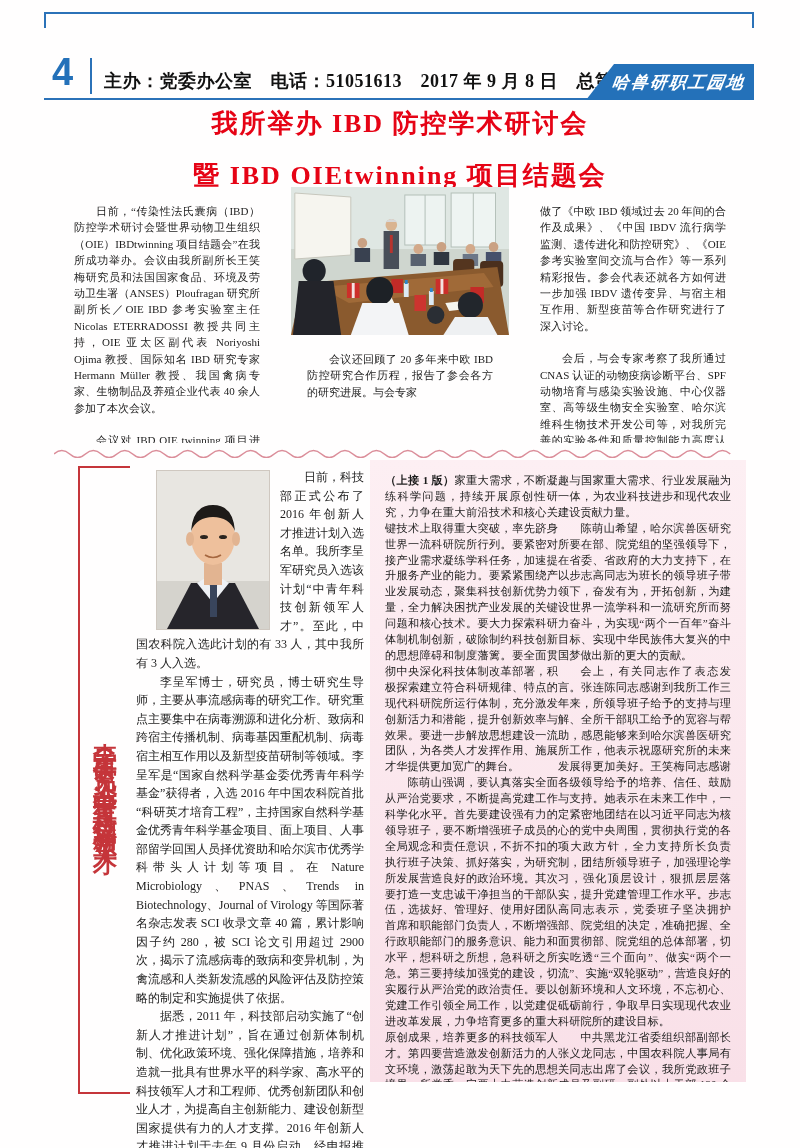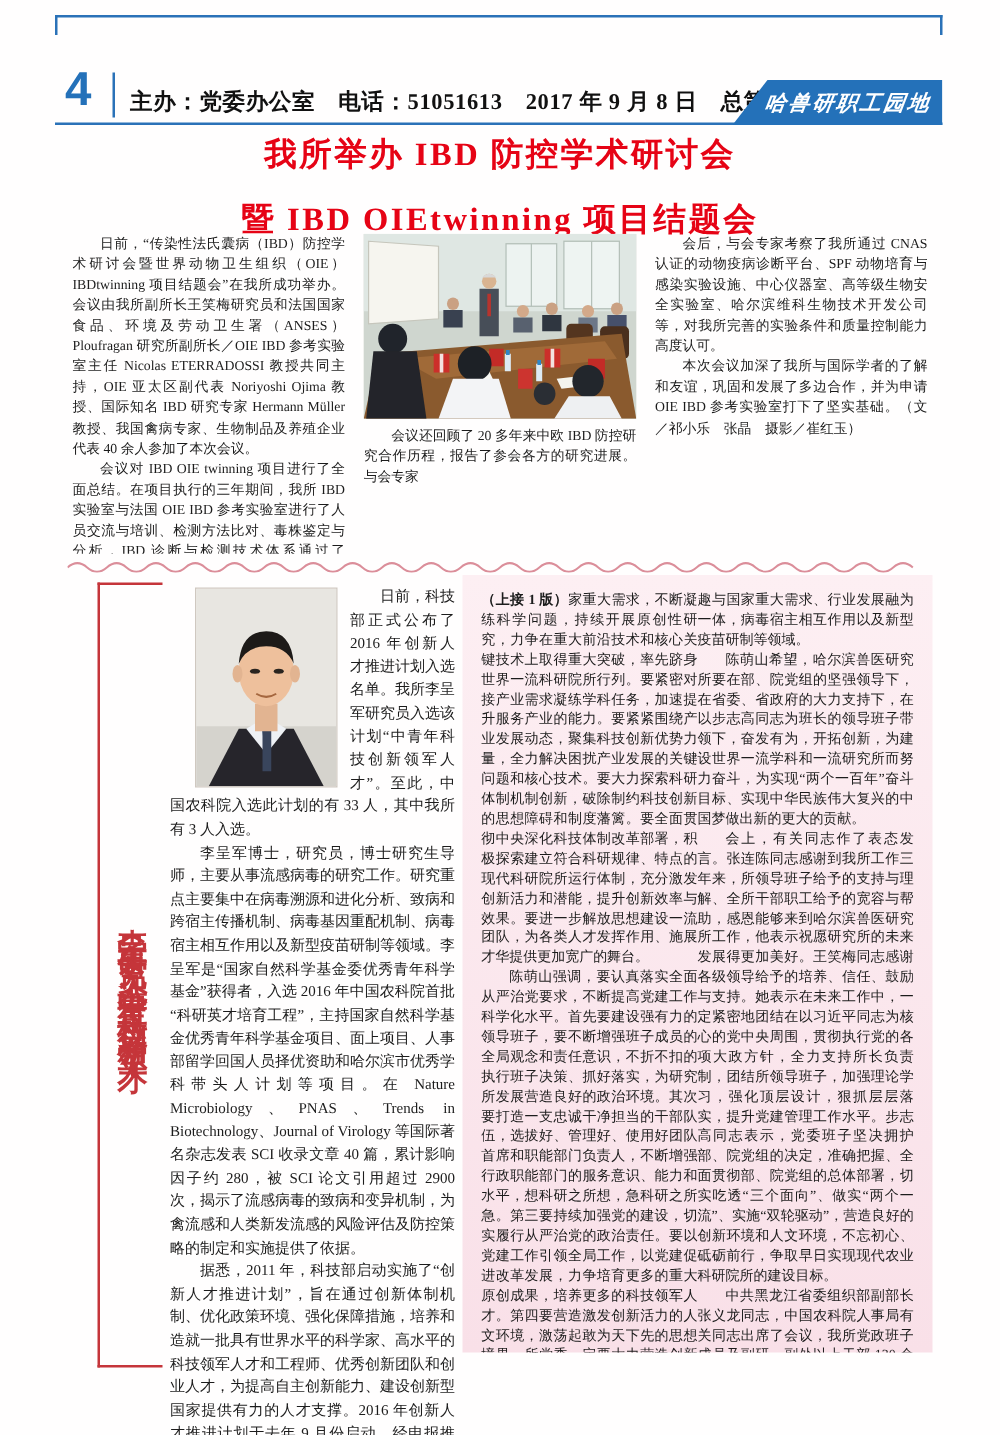--- a/index.html
+++ b/index.html
@@ -20,21 +20,21 @@
   .banner span{color:#fff;font-size:17px;font-weight:bold;font-style:italic;letter-spacing:2px;
                transform:skewX(-8deg);white-space:nowrap;}
   
   .t1,.t2{position:absolute;left:0;right:0;text-align:center;color:#e60315;font-weight:bold;
           font-size:26px;letter-spacing:2px;}
   .t1{top:106px;} .t2{top:158px;}
   
   .art1{position:absolute;top:187px;left:58px;right:58px;height:256px;display:flex;gap:15px;
         font-size:11px;line-height:16.4px;text-align:justify;overflow:hidden;}
   .art1 .col{flex:1;min-width:0;}
-  .art1 p{margin:0;}
+  .art1 p{margin:16px;}
   .ind{text-indent:2em;}
   .photo{width:100%;height:148px;margin-bottom:6px;background:#cdd3cc;}
   .photo svg{display:block;width:100%;height:100%;}
   
   .wave{position:absolute;top:448px;left:54px;right:54px;height:10px;}
   .wave svg{display:block;width:100%;height:100%;}
   
   .bottom{position:absolute;top:460px;left:44px;right:44px;height:660px;}
   .vbox{position:absolute;left:34px;top:6px;width:52px;height:628px;box-sizing:border-box;
         border-left:2px solid #c5353a;border-top:2px solid #c5353a;border-bottom:2px solid #c5353a;
@@ -122,20 +122,21 @@
           <circle cx="92" cy="104" r="14" fill="#1d2126"></circle>
             <polygon points="62,148 74,116 112,116 122,148" fill="#f3f4f6"></polygon>
           <circle cx="186" cy="118" r="13" fill="#22262c"></circle>
             <polygon points="158,148 170,130 204,130 214,148" fill="#eef0f2"></polygon>
           <circle cx="150" cy="128" r="9" fill="#2a2e34"></circle>
         </svg>
       </div>
       <p class="ind">会议还回顾了 20 多年来中欧 IBD 防控研究合作历程，报告了参会各方的研究进展。与会专家</p>
     </div>
     <div class="col">
+      <p>做了《中欧 IBD 领域过去 20 年间的合作及成果》、《中国 IBDV 流行病学监测、遗传进化和防控研究》、《OIE 参考实验室间交流与合作》等一系列精彩报告。参会代表还就各方如何进一步加强 IBDV 遗传变异、与宿主相互作用、新型疫苗等合作研究进行了深入讨论。</p>
       <p class="ind">会后，与会专家考察了我所通过 CNAS 认证的动物疫病诊断平台、SPF 动物培育与感染实验设施、中心仪器室、高等级生物安全实验室、哈尔滨维科生物技术开发公司等，对我所完善的实验条件和质量控制能力高度认可。</p>
       <p class="ind">本次会议加深了我所与国际学者的了解和友谊，巩固和发展了多边合作，并为申请 OIE IBD 参考实验室打下了坚实基础。（文／祁小乐　张晶　摄影／崔红玉）</p>
     </div>
   </div>
 
   <div class="wave">
     <svg viewBox="0 0 704 10" preserveAspectRatio="none" aria-hidden="true">
       <path d="M0 6 q8 -7 16 0 t16 0 t16 0 t16 0 t16 0 t16 0 t16 0 t16 0 t16 0 t16 0 t16 0 t16 0 t16 0 t16 0 t16 0 t16 0 t16 0 t16 0 t16 0 t16 0 t16 0 t16 0 t16 0 t16 0 t16 0 t16 0 t16 0 t16 0 t16 0 t16 0 t16 0 t16 0 t16 0 t16 0 t16 0 t16 0 t16 0 t16 0 t16 0 t16 0 t16 0 t16 0 t16 0" fill="none" stroke="#db8e9a" stroke-width="1.6"></path>
     </svg>
   </div>
@@ -169,21 +170,21 @@
       <p class="ind">李呈军博士，研究员，博士研究生导师，主要从事流感病毒的研究工作。研究重点主要集中在病毒溯源和进化分析、致病和跨宿主传播机制、病毒基因重配机制、病毒宿主相互作用以及新型疫苗研制等领域。李呈军是“国家自然科学基金委优秀青年科学基金”获得者，入选 2016 年中国农科院首批“科研英才培育工程”，主持国家自然科学基金优秀青年科学基金项目、面上项目、人事部留学回国人员择优资助和哈尔滨市优秀学科带头人计划等项目。在 Nature Microbiology、PNAS、Trends in Biotechnology、Journal of Virology 等国际著名杂志发表 SCI 收录文章 40 篇，累计影响因子约 280，被 SCI 论文引用超过 2900 次，揭示了流感病毒的致病和变异机制，为禽流感和人类新发流感的风险评估及防控策略的制定和实施提供了依据。</p>
       <p class="ind">据悉，2011 年，科技部启动实施了“创新人才推进计划”，旨在通过创新体制机制、优化政策环境、强化保障措施，培养和造就一批具有世界水平的科学家、高水平的科技领军人才和工程师、优秀创新团队和创业人才，为提高自主创新能力、建设创新型国家提供有力的人才支撑。2016 年创新人才推进计划于去年 9 月份启动，经申报推荐、形式审查、专家评议和公示，中国农科院此次有 10 位专家入选中青年科技创新领军人才。（陈爱宇）</p>
     </div>
 
     <div class="panel">
       <div class="pcol">
         <p><b class="lead">（上接 1 版）</b><span>家重大需求，不断凝练科学问题，持续开展原创性研究，力争在重大前沿技术和核心关键技术上取得重大突破，率先跻身世界一流科研院所行列。要紧密对接产业需求凝练学科任务，加速提升服务产业的能力。要紧紧围绕产业发展动态，聚集科技创新优势力量，全力解决困扰产业发展的关键问题和核心技术。要大力探索科研体制机制创新，破除制约科技创新的思想障碍和制度藩篱。要全面贯彻中央深化科技体制改革部署，积极探索建立符合科研规律、特点的现代科研院所运行体制，充分激发创新活力和潜能，提升创新效率与效果。要进一步解放思想建设一流团队，为各类人才发挥作用、施展才华提供更加宽广的舞台。</span></p>
         <p class="ind">陈萌山强调，要认真落实全面从严治党要求，不断提高党建工作科学化水平。首先要建设强有力的领导班子，要不断增强班子成员的全局观念和责任意识，不折不扣的执行班子决策、抓好落实，为研究所发展营造良好的政治环境。其次要打造一支忠诚干净担当的干部队伍，选拔好、管理好、使用好团队首席和职能部门负责人，不断增强行政职能部门的服务意识、能力和水平，想科研之所想，急科研之所急。第三要持续加强党的建设，切实履行从严治党的政治责任。要以党建工作引领全局工作，以党建促进改革发展，力争培育更多的重大原创成果，培养更多的科技领军人才。第四要营造激发创新活力的人文环境，激荡起敢为天下先的思想境界。所党委一定要大力营造创新的环境氛围，激发科研人员，尤其是中青年科研人才的创新渴望与热情，真正将个人兴</p>
       </div>
       <div class="pcol">
-        <p>趣与国家重大需求、行业发展融为一体，病毒宿主相互作用以及新型疫苗研制等领域。</p>
+        <p>趣与国家重大需求、行业发展融为一体，为农业科技进步和现代农业建设贡献力量。</p>
         <p class="ind">陈萌山希望，哈尔滨兽医研究所要在部、院党组的坚强领导下，在省委、省政府的大力支持下，在以步志高同志为班长的领导班子带领下，奋发有为，开拓创新，为建设世界一流学科和一流研究所而努力奋斗，为实现“两个一百年”奋斗目标、实现中华民族伟大复兴的中国梦做出新的更大的贡献。</p>
         <p class="ind">会上，有关同志作了表态发言。张连陈同志感谢到我所工作三年来，所领导班子给予的支持与理解、全所干部职工给予的宽容与帮助，感恩能够来到哈尔滨兽医研究所工作，他表示祝愿研究所的未来发展得更加美好。王笑梅同志感谢各级领导给予的培养、信任、鼓励与支持。她表示在未来工作中，一定紧密地团结在以习近平同志为核心的党中央周围，贯彻执行党的各项大政方针，全力支持所长负责制，团结所领导班子，加强理论学习，强化顶层设计，狠抓层层落实，提升党建管理工作水平。步志高同志表示，党委班子坚决拥护部、院党组的决定，准确把握、全面贯彻部、院党组的总体部署，切实吃透“三个面向”、做实“两个一流”、实施“双轮驱动”，营造良好的创新环境和人文环境，不忘初心、砥砺前行，争取早日实现现代农业科研院所的建设目标。</p>
         <p class="ind">中共黑龙江省委组织部副部长张义龙同志，中国农科院人事局有关同志出席了会议，我所党政班子成员及副研、副处以上干部 130 余人参加了会议。（文／乔祖健　石兴明　张晓鹏　摄影／张晓鹏）</p>
       </div>
     </div>
 
   </div>
 </div>
 
 </body></html>

